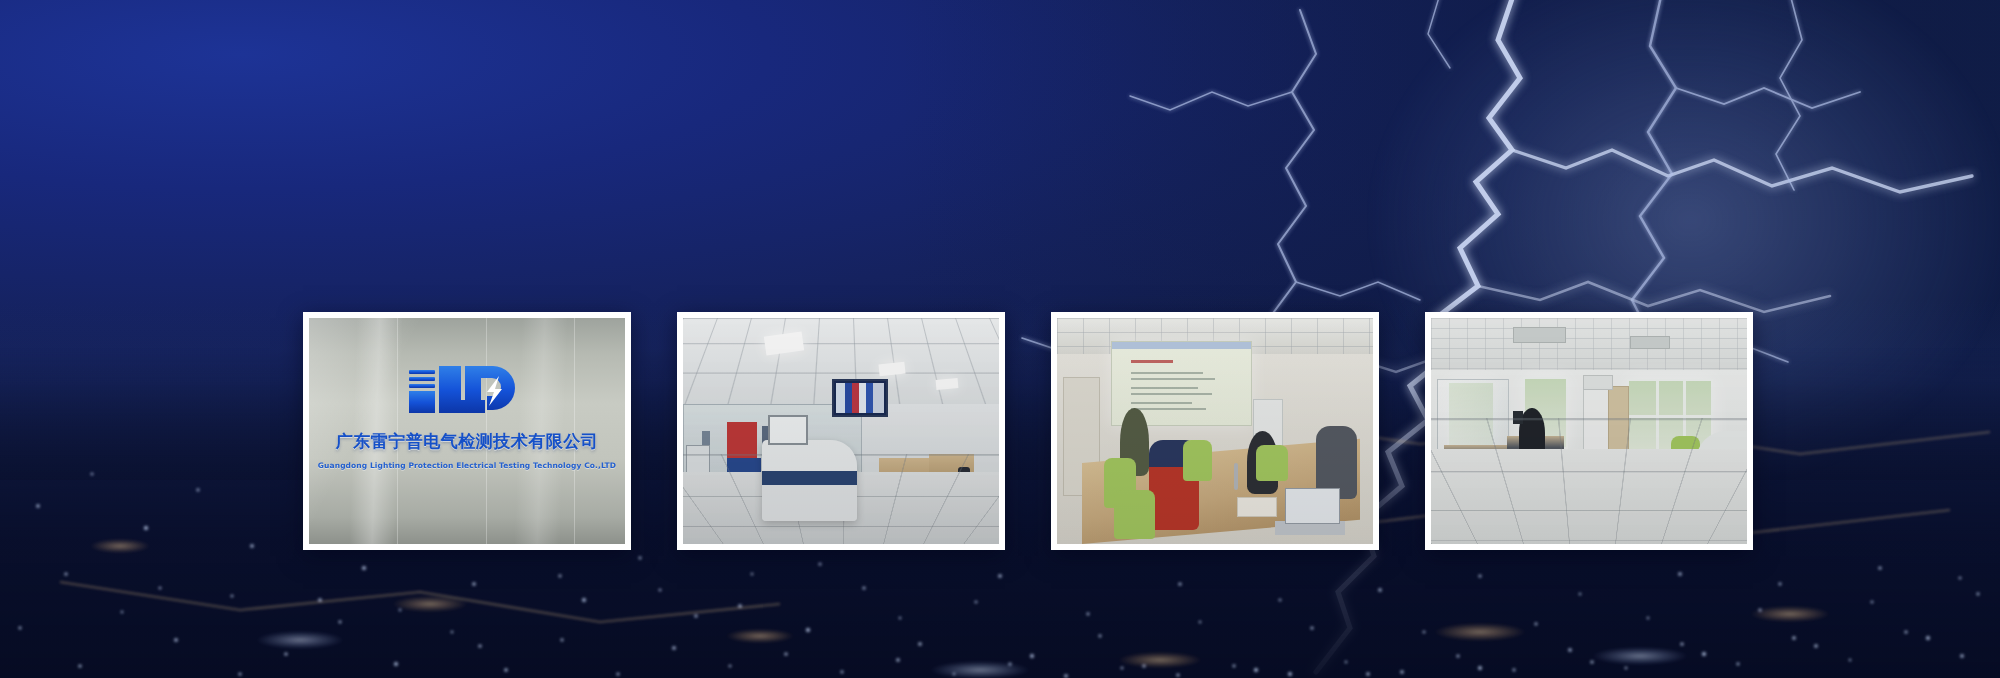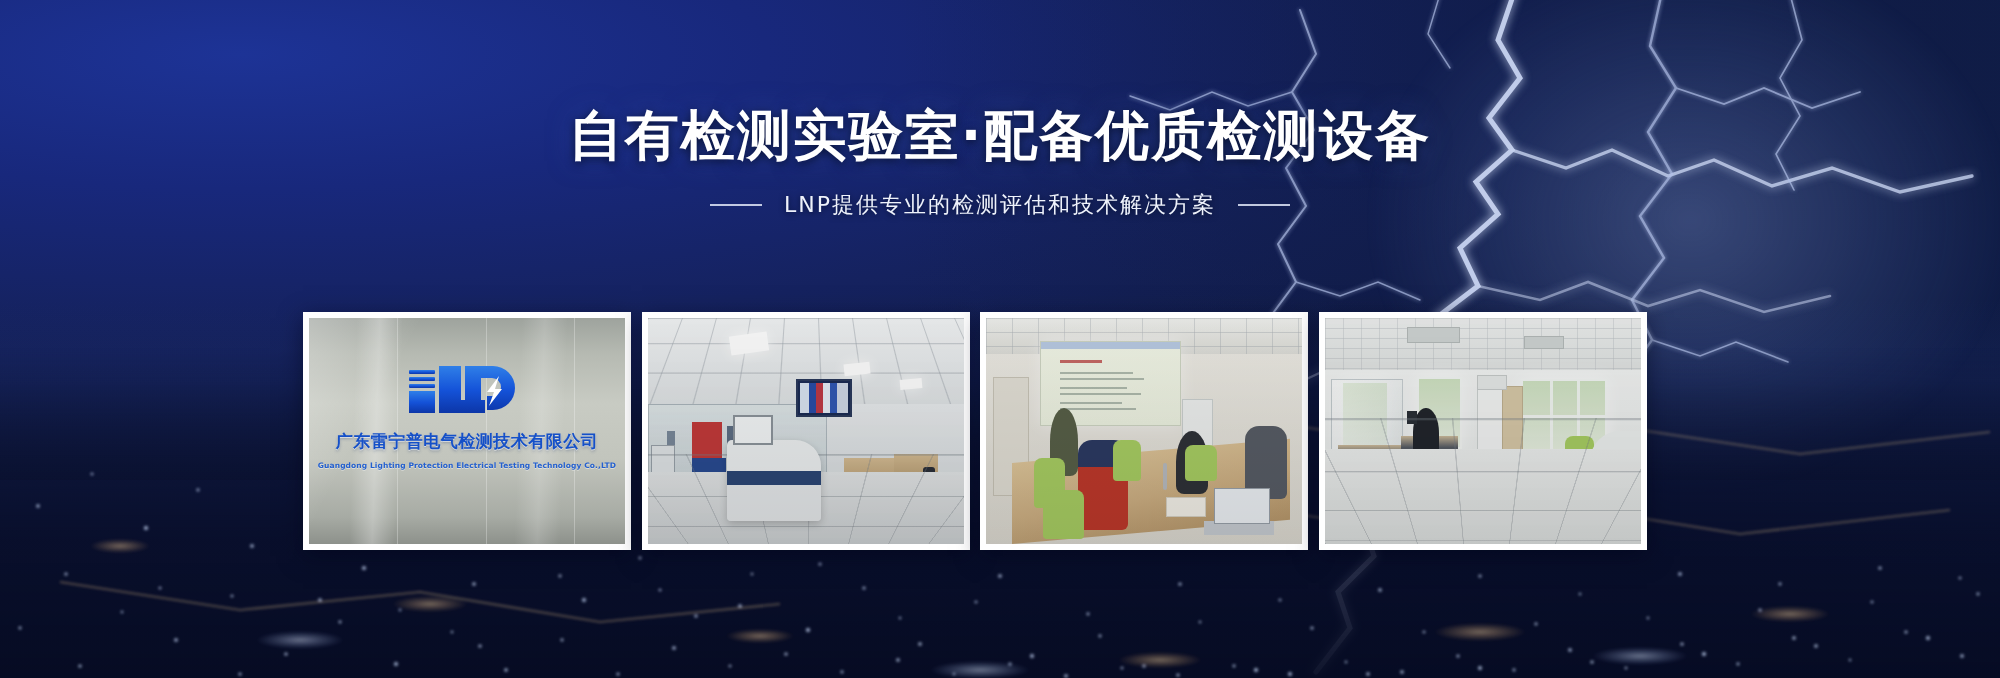--- a/index.html
+++ b/index.html
@@ -43,21 +43,21 @@
     text-shadow:0 2px 10px rgba(4,10,34,.85), 0 0 26px rgba(60,90,180,.5);
     font-family:"DejaVu Sans","Liberation Sans",sans-serif;
   }
   .sub-row{display:flex;align-items:center;justify-content:center;gap:22px;margin-top:22px;}
   .sub-rule{display:block;width:52px;height:2px;background:rgba(225,232,248,.85);}
   .subtitle{font-size:22px;color:#eef2fb;letter-spacing:2px;font-weight:normal;
     text-shadow:0 1px 6px rgba(5,12,36,.8);
     font-family:"DejaVu Sans","Liberation Sans",sans-serif;}
 
   
-  .strip{position:absolute;left:303px;top:312px;width:1344px;height:238px;
+  .strip{position:absolute;left:303px;top:312px;width:1450px;height:238px;
     display:flex;justify-content:space-between;z-index:7;}
   .frame{width:328px;height:238px;background:#ffffff;padding:6px;box-sizing:border-box;
     box-shadow:0 6px 22px rgba(2,6,26,.55);}
   .photo{width:100%;height:100%;position:relative;overflow:hidden;background:#b9bdbc;}
 
   
   .p1{background:
       linear-gradient(118deg, rgba(255,255,255,.30) 0%, rgba(255,255,255,0) 26%),
       linear-gradient(180deg,#9ea39d 0%, #b6bab2 16%, #c8cbc3 38%, #c2c5bd 62%, #a7aba4 88%, #8d918b 100%);
   }
@@ -309,28 +309,20 @@
         <ellipse cx="1640" cy="278" rx="48" ry="9" fill="url(#cool)"></ellipse>
       </g>
       <g stroke="#e8c48a" stroke-width="1.6" opacity=".45" fill="none">
         <path d="M1240 40 L1420 66 L1600 46 L1800 76 L1990 54"></path>
         <path d="M1180 118 L1360 146 L1540 124 L1740 156 L1950 132"></path>
         <path d="M60 204 L240 232 L420 214 L600 244 L780 226"></path>
       </g>
     </g>
   </svg>
 
-  <div class="headline-wrap">
-    <h1 class="headline">自有检测实验室·配备优质检测设备</h1>
-    <div class="sub-row">
-      <span class="sub-rule"></span>
-      <span class="subtitle">LNP提供专业的检测评估和技术解决方案</span>
-      <span class="sub-rule"></span>
-    </div>
-  </div>
 
   <div class="strip">
 
     <div class="frame">
       <div class="photo p1">
         <div class="pane-line" style="left:28%"></div>
         <div class="pane-line" style="left:56%"></div>
         <div class="pane-line" style="left:84%"></div>
         <div class="sheen" style="left:14%"></div>
         <div class="sheen" style="left:66%;opacity:.6"></div>

